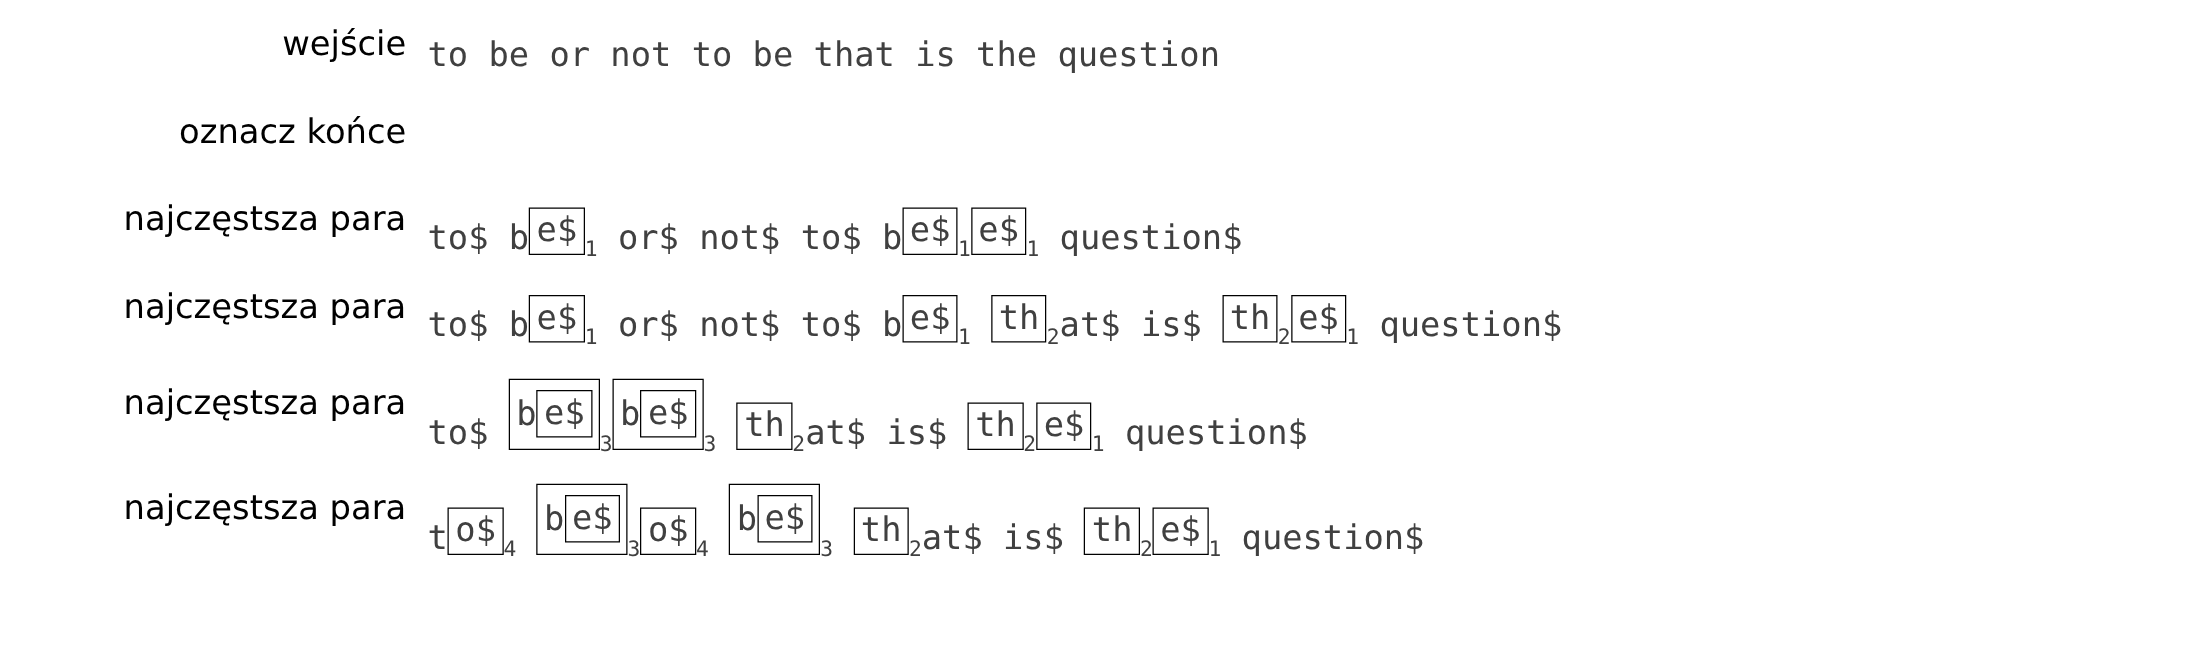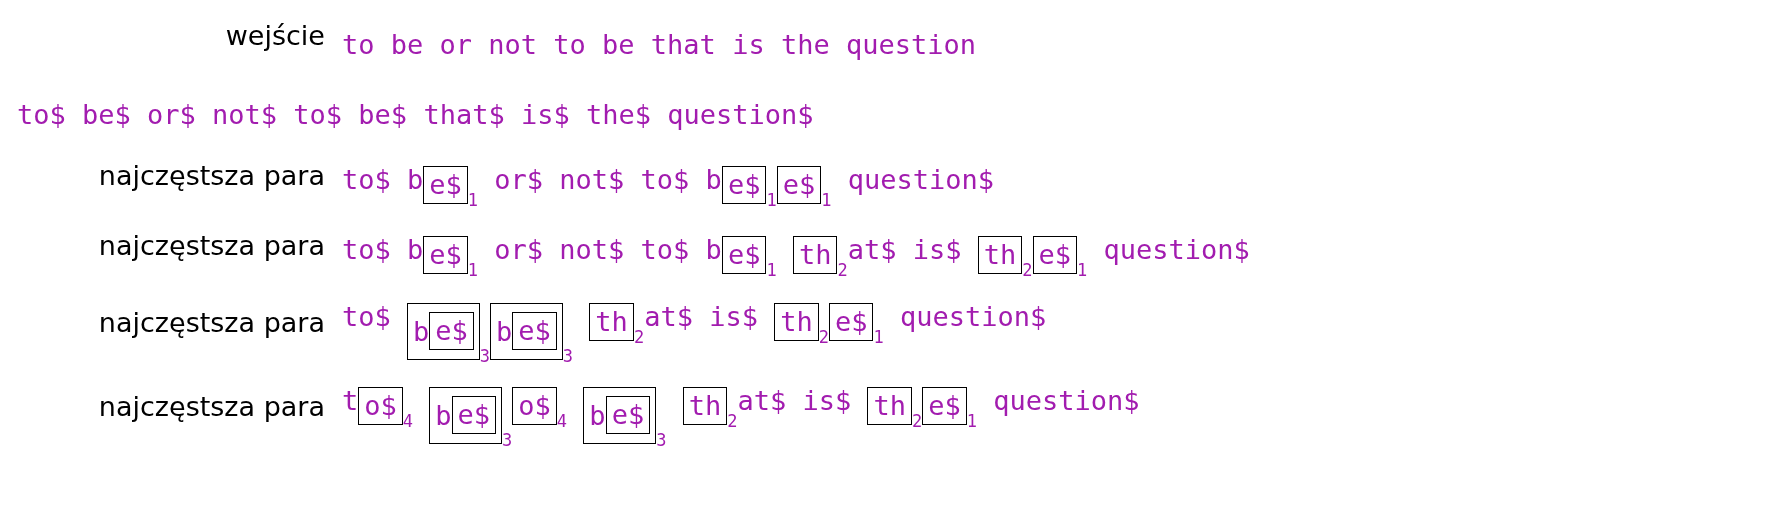--- a/index.html
+++ b/index.html
@@ -41,22 +41,22 @@
   }
 
   .row-content {
     flex: 1 1 auto;
     padding-left: 17px;
     font-family: "DejaVu Sans Mono", monospace;
     font-size: 27px;
     line-height: 1;
     white-space: nowrap;
     display: flex;
-    align-items: flex-start;
-    color: #a21caf;
+    align-items: flex-end;
+    color: #404040;
     margin-top: 19px;
   }
 
   .tok {
     white-space: pre;
     display: inline-block;
   }
 
   
   .boxgrp {
@@ -99,23 +99,21 @@
 <body>
 
 <div id="figure">
     <div class="row row-1">
       <div class="row-label">wejście</div>
       <div class="row-content">
         <span class="tok">to be or not to be that is the question</span>
       </div>
     </div>
     <div class="row row-2">
-      <div class="row-content">
-        <span class="tok">to$ be$ or$ not$ to$ be$ that$ is$ the$ question$</span>
-      </div>
+      <div class="row-label">oznacz końce</div>
     </div>
     <div class="row row-3">
       <div class="row-label">najczęstsza para</div>
       <div class="row-content">
         <span class="tok">to$ b</span>
         <span class="boxgrp">
           <span class="box"><span class="inner-text">e$</span></span>
           <span class="sub">1</span>
         </span>
         <span class="tok"> or$ not$ to$ b</span>

